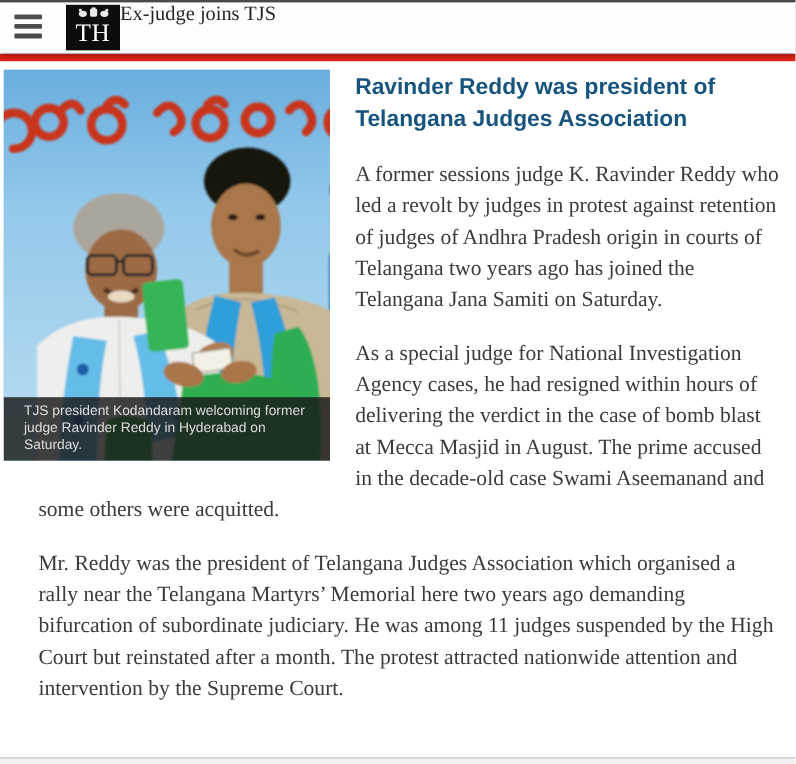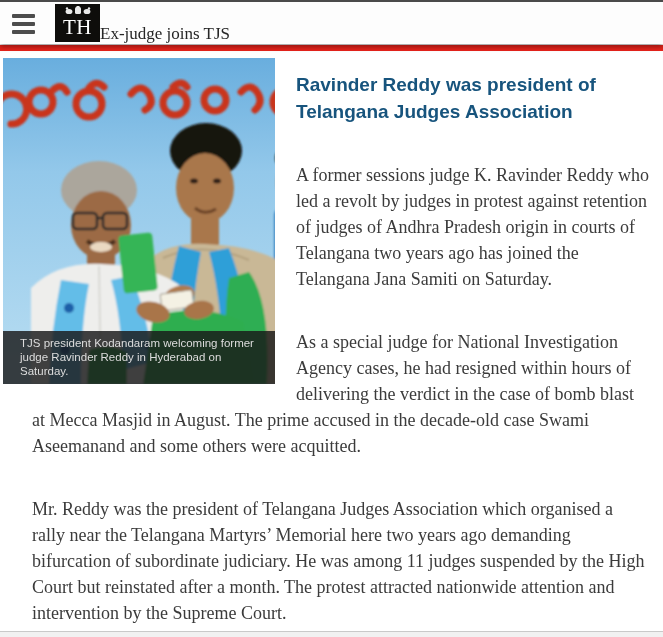--- a/index.html
+++ b/index.html
@@ -2,21 +2,21 @@
 <html><head>
 <meta charset="utf-8">
 <style>
   * { margin:0; padding:0; box-sizing:border-box; }
   html,body{ width:663px; height:637px; overflow:hidden; background:#ffffff; }
   body{ font-family:"Liberation Serif", serif; position:relative; }
 
   
   .header{
     height:44px; background:#fdfdfd; border-top:2px solid #4a4a4a;
-    display:flex; align-items:flex-end;
+    display:flex; align-items:flex-start;
     box-shadow:0 3px 5px rgba(0,0,0,.38);
     position:relative; z-index:5;
   }
   .menu-btn{
     width:40px; height:40px; margin-left:4px; background:none; border:none;
     display:flex; flex-direction:column; justify-content:center; gap:4px;
     padding:0 8px; cursor:pointer;
   }
   .menu-btn span{ display:block; height:4px; width:23px; background:#4d4d4d; border-radius:1px; }
   .logo{
@@ -44,24 +44,24 @@
   }
   .photo-fig svg{ display:block; }
   .photo-caption{
     position:absolute; left:0; right:0; bottom:0;
     background:rgba(24,24,24,0.82);
     color:#dcdcdc; font-family:"Liberation Sans", sans-serif;
     font-size:11.5px; line-height:14px; padding:5px 12px 6px 17px;
   }
   .headline{
     font-family:"Liberation Sans", sans-serif; font-weight:bold;
-    font-size:19px; line-height:27px; color:#17547d; margin-top:13px;
+    font-size:19px; line-height:27px; color:#17547d; margin-top:1px;
   }
   .article p{
-    font-size:18px; line-height:26px; color:#3b3b3b; margin-top:37px;
+    font-size:18px; line-height:26px; color:#3b3b3b; margin-top:19px;
     font-family:"Liberation Serif", serif;
   }
 
   
   .bottom-strip{
     position:absolute; left:0; right:0; bottom:0; height:6px;
     background:#f1f1f1; border-top:1px solid #c9c9c9;
   }
 </style>
 </head>

